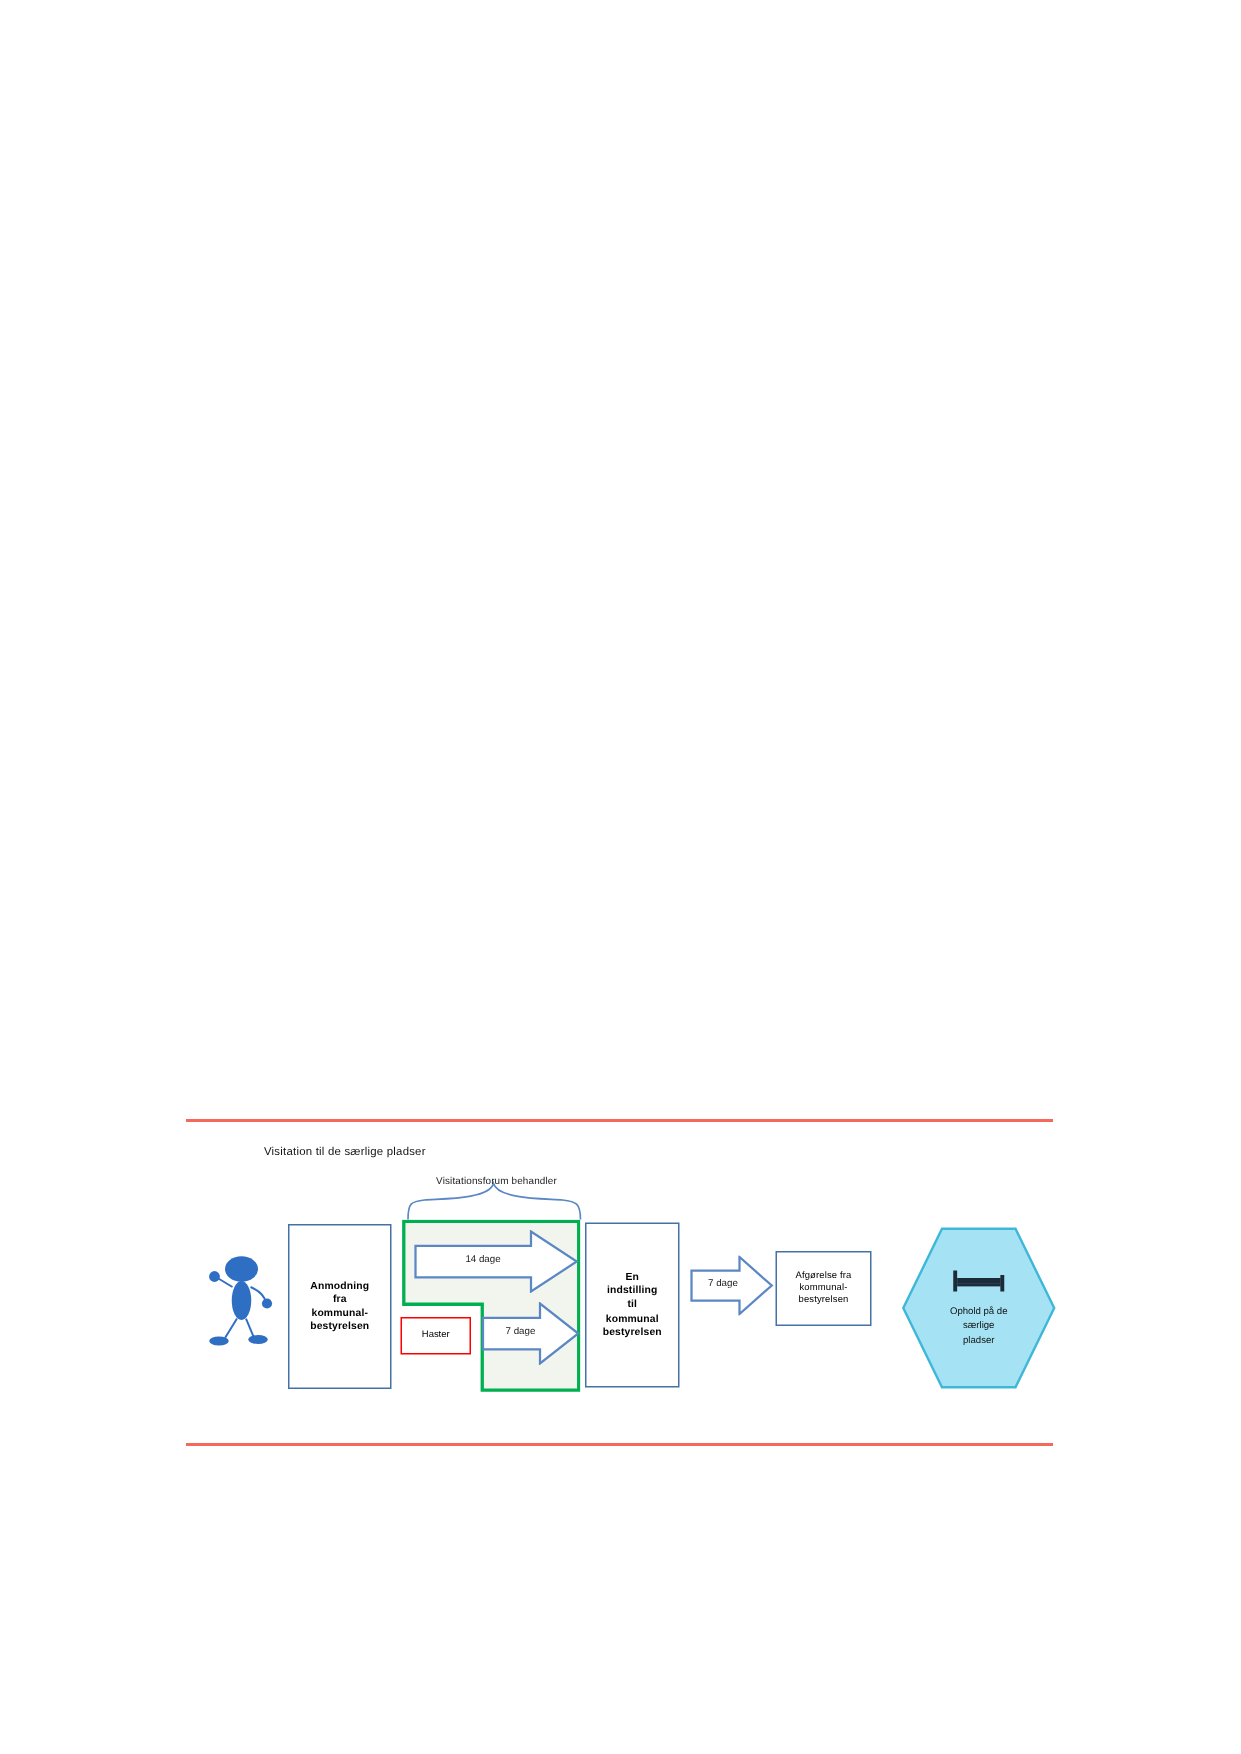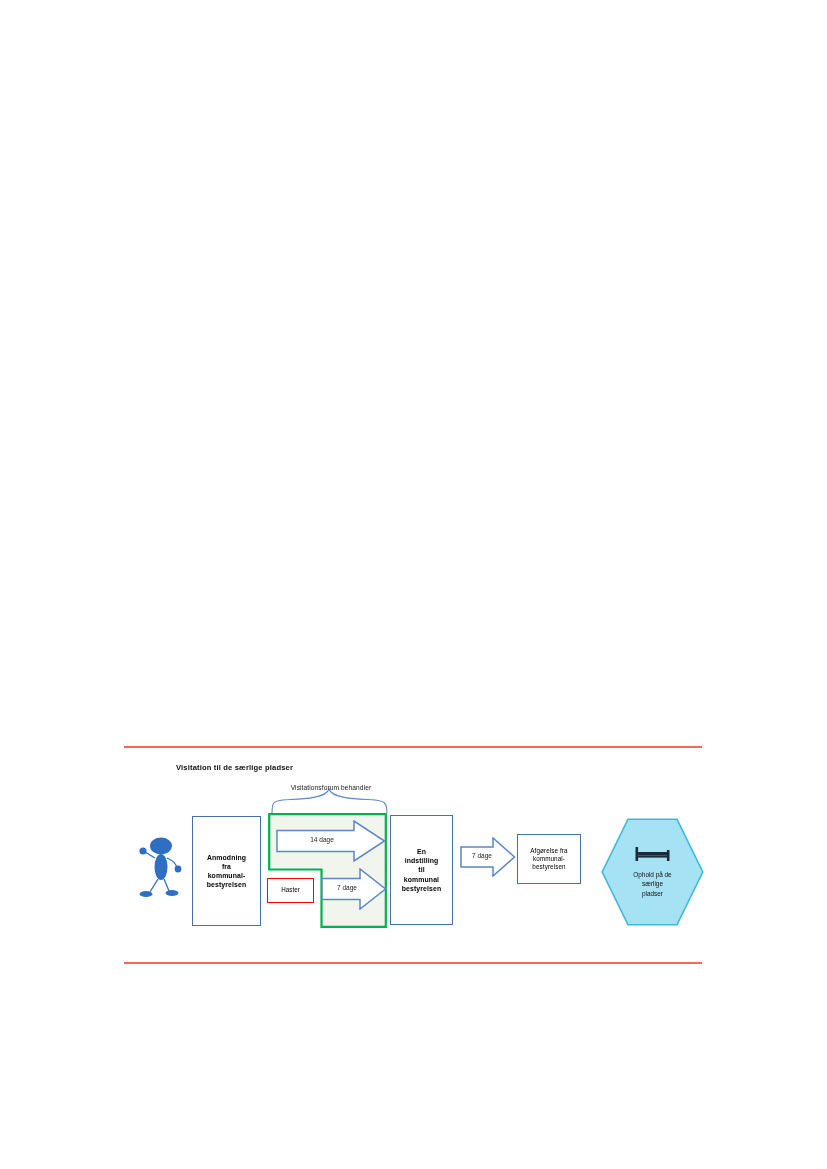--- a/index.html
+++ b/index.html
@@ -42,21 +42,21 @@
     top: 752px;
     width: 600px;
     height: 200px;
   }
 
   .fig-title {
     position: absolute;
     left: 52px;
     top: 11px;
     font-size: 7.6px;
-    font-weight: bold;
+    font-weight: normal;
     letter-spacing: .15px;
     color: #111111;
     white-space: nowrap;
   }
 
   
   .person {
     position: absolute;
     left: 9px;
     top: 82px;

